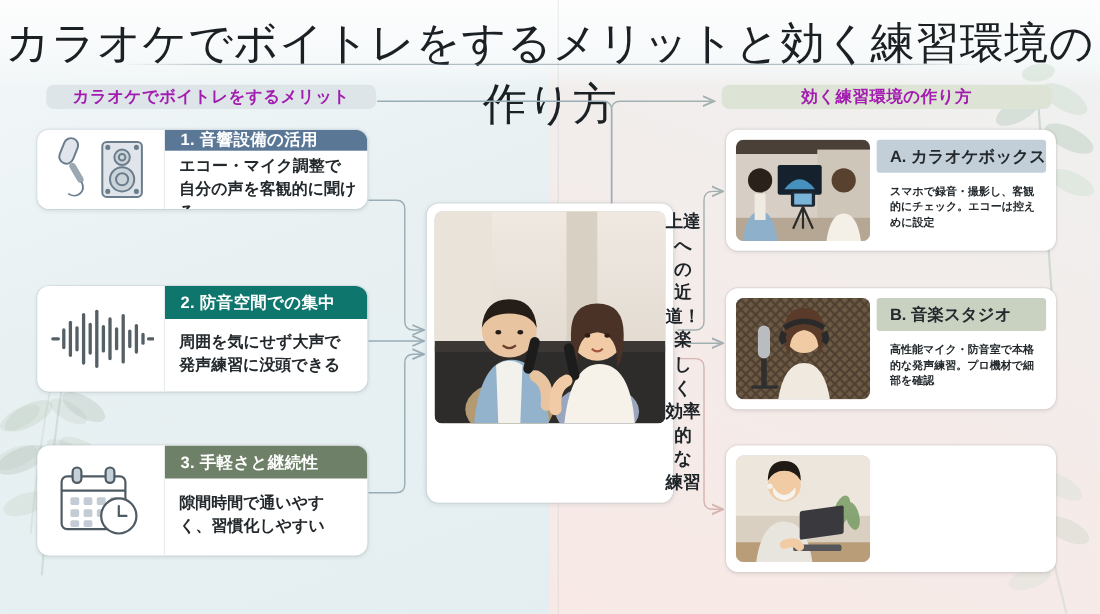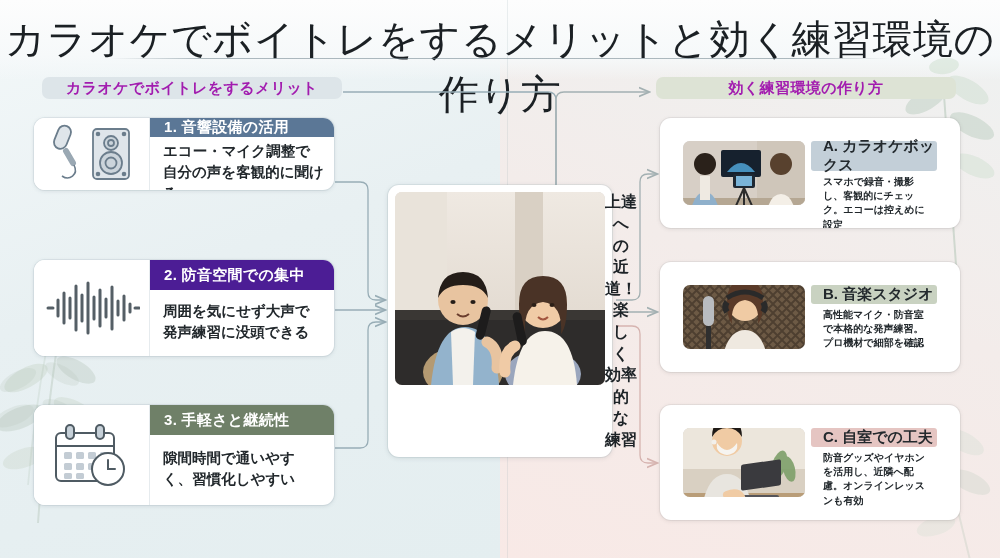--- a/index.html
+++ b/index.html
@@ -55,21 +55,21 @@
   .card-tx{flex:1;display:flex;align-items:center;padding:4px 10px 6px 13px;
     font-size:14.5px;line-height:1.45;color:#22282c;font-weight:700;}
 
   #card1{left:34px;top:118px;width:300px;height:72px;}
   #card2{left:34px;top:260px;width:300px;height:96px;}
   #card3{left:34px;top:405px;width:300px;height:100px;}
 
   
   .rcard{position:absolute;background:#fff;border-radius:11px;
     box-shadow:0 1px 4px rgba(70,60,60,.13),0 0 0 1px rgba(170,165,165,.16);
-    display:flex;overflow:hidden;padding:23px;box-sizing:border-box;}
+    display:flex;overflow:hidden;padding:9px;box-sizing:border-box;}
   .rthumb{width:122px;height:100%;border-radius:7px;flex:none;overflow:hidden;
     position:relative;background:#cfcfcf;}
   .rbody{flex:1;display:flex;flex-direction:column;margin-left:6px;}
   .rhd{height:30px;display:flex;align-items:center;padding-left:12px;
     font-size:15px;font-weight:700;color:#23292d;border-radius:3px;}
   .rtx{flex:1;padding:4px 6px 2px 12px;font-size:10px;line-height:1.42;
     color:#22282c;font-weight:700;display:flex;align-items:center;}
 
   #cardA{left:660px;top:118px;width:300px;height:110px;}
   #cardB{left:660px;top:262px;width:300px;height:110px;}
@@ -230,21 +230,21 @@
             <path d="M62 18 V36"></path>
             <path d="M68 6 V48"></path>
             <path d="M74 20 V34"></path>
           <path d="M80 15 V39"></path>
             <path d="M86 23 V31"></path>
             <path d="M91 27 H95"></path>
         </g>
       </svg>
     </div>
     <div class="card-body">
-      <div class="card-hd" style="background:#4c1d95">2. 防音空間での集中</div>
+      <div class="card-hd" style="background:#0f766e">2. 防音空間での集中</div>
       <div class="card-tx">周囲を気にせず大声で発声練習に没頭できる</div>
     </div>
   </div>
 
   <div class="card" id="card3">
     <div class="card-ico">
       <svg width="84" height="68" viewBox="0 0 84 68">
         <g fill="none" stroke="#4f5b63" stroke-width="2">
           <rect x="6" y="12" width="58" height="48" rx="5" fill="#fff"></rect>
           <path d="M6 25 H64"></path>
@@ -404,19 +404,15 @@
            <path d="M18 103 q5-40 26-40 q21 0 26 40z" fill="#e8e5df"></path>
            <circle cx="31" cy="31" r="2.5" fill="#f2f0ec"></circle>
           </g>
         <g>
             <rect x="58" y="62" width="40" height="26" rx="2" fill="#3a3a3e" transform="skewY(-8)"></rect>
            <rect x="52" y="84" width="44" height="6" rx="2" fill="#55555a"></rect>
            <path d="M44 84 q10-4 14 2" stroke="#f0cba4" stroke-width="8" fill="none" stroke-linecap="round"></path>
           </g>
       </svg>
     </div>
-    <div class="rbody">
-      <div class="rhd" style="background:#e5c5c2">C. 自室での工夫</div>
-      <div class="rtx">防音グッズやイヤホンを活用し、近隣へ配慮。オンラインレッスンも有効</div>
-    </div>
   </div>
 
 </div>
 
 </body></html>

